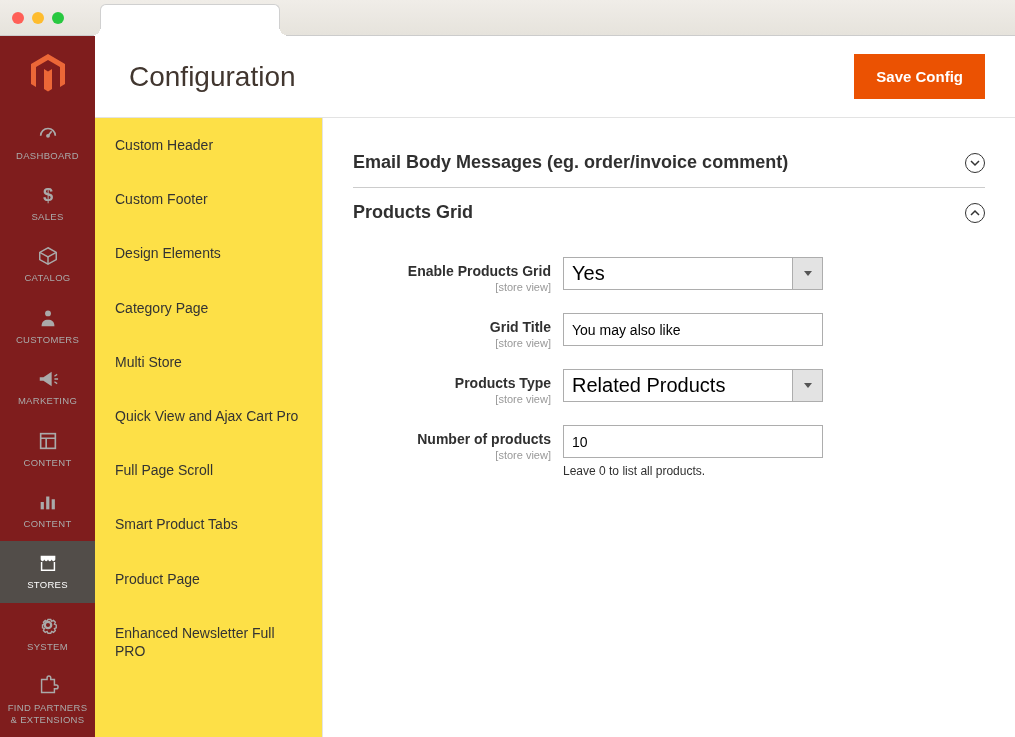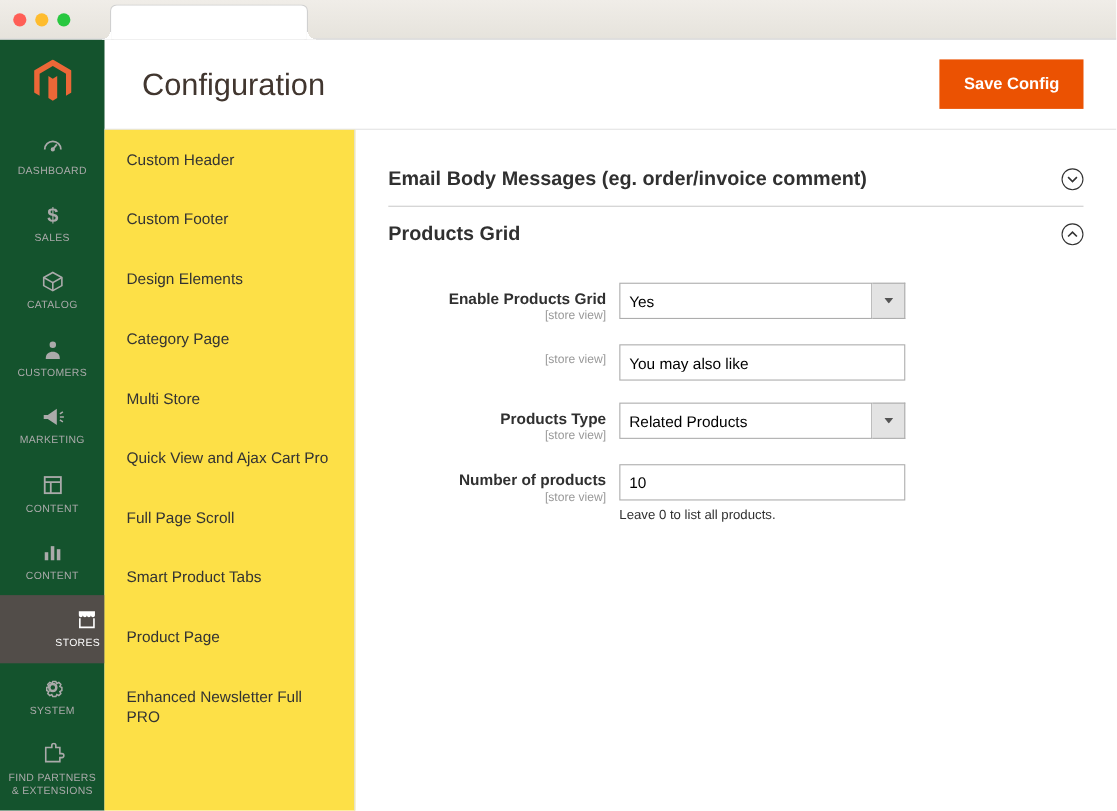--- a/index.html
+++ b/index.html
@@ -10,24 +10,24 @@
     .traffic-light { width: 12px; height: 12px; border-radius: 50%; }
     .tl-red { background: #ff5f57; }
     .tl-yellow { background: #febc2e; }
     .tl-green { background: #28c840; }
     .tab-shape { position: absolute; left: 100px; top: 4px; width: 180px; height: 32px; background: #fff; border-radius: 6px 6px 0 0; border: 1px solid #d0d0d0; border-bottom: none; }
     .tab-shape::before { content: ''; position: absolute; left: -10px; bottom: 0; width: 10px; height: 10px; background: radial-gradient(circle at 0 0, transparent 10px, #fff 10px); }
     .tab-shape::after { content: ''; position: absolute; right: -10px; bottom: 0; width: 10px; height: 10px; background: radial-gradient(circle at 10px 0, transparent 10px, #fff 10px); }
     
     .app { display: flex; height: calc(737px - 36px); }
     
-    .sidebar { width: 95px; background: #14532d; display: flex; flex-direction: column; }
+    .sidebar { width: 95px; background: #7f1d1d; display: flex; flex-direction: column; }
     .sidebar-logo { height: 78px; display: flex; align-items: center; justify-content: center; }
     .sidebar-item { display: flex; flex-direction: column; align-items: center; justify-content: center; padding: 10px 4px 12px; color: #aaa; cursor: pointer; text-align: center; min-height: 58px; }
-    .sidebar-item.active { background: #524d49; color: #fff; align-items: flex-end; }
+    .sidebar-item.active { background: #524d49; color: #fff; }
     .sidebar-icon { width: 24px; height: 24px; display: flex; align-items: center; justify-content: center; margin-bottom: 4px; }
     .sidebar-label { font-size: 9.5px; letter-spacing: 0.3px; line-height: 1.2; }
     
     .main { flex: 1; display: flex; flex-direction: column; }
     .page-header { display: flex; align-items: center; justify-content: space-between; padding: 18px 30px 18px 34px; }
     .page-title { font-size: 28px; font-weight: 400; color: #41362f; }
     .save-btn { background: #eb5202; color: #fff; border: none; padding: 14px 22px; font-size: 15px; font-weight: 600; cursor: pointer; }
     
     .content-area { display: flex; flex: 1; border-top: 1px solid #e3e3e3; }
     
@@ -44,21 +44,21 @@
     
     .section-body { padding: 20px 0 28px; }
     
     .field-row { display: flex; align-items: flex-start; margin-bottom: 20px; }
     .field-label-col { width: 210px; text-align: right; padding-right: 12px; padding-top: 6px; }
     .field-label { font-size: 14px; font-weight: 600; color: #303030; display: block; }
     .field-scope { font-size: 11px; color: #999; display: block; margin-top: 2px; }
     .field-control-col { width: 260px; }
     
     .select-wrapper { display: flex; }
-    .select-input { flex: 1; height: 33px; border: 1px solid #adadad; padding: 0 8px; font-size: 14px; background: #fff; display: flex; align-items: center; }
+    .select-input { flex: 1; height: 33px; border: 1px solid #adadad; padding: 0 8px; font-size: 20px; background: #fff; display: flex; align-items: center; }
     .select-button { width: 30px; height: 33px; background: #e3e3e3; border: 1px solid #adadad; border-left: none; display: flex; align-items: center; justify-content: center; cursor: pointer; }
     
     .text-input { width: 100%; height: 33px; border: 1px solid #adadad; padding: 0 8px; font-size: 14px; }
     .field-note { font-size: 12px; color: #303030; margin-top: 6px; }
   </style>
 </head>
 <body>
 
 <div class="browser-chrome">
   <div class="traffic-lights">
@@ -228,20 +228,21 @@
                     <svg width="8" height="5" viewBox="0 0 8 5">
                         <path d="M0 0 L4 5 L8 0 Z" fill="#555"></path>
                       </svg>
                   </div>
                 </div>
               </div>
             </div>
 
             <div class="field-row">
               <div class="field-label-col">
+                <span class="field-label">Grid Title</span>
                 <span class="field-scope">[store view]</span>
               </div>
               <div class="field-control-col">
                 <input type="text" class="text-input" value="You may also like" style="">
               </div>
             </div>
 
             <div class="field-row">
               <div class="field-label-col">
                 <span class="field-label">Products Type</span>

